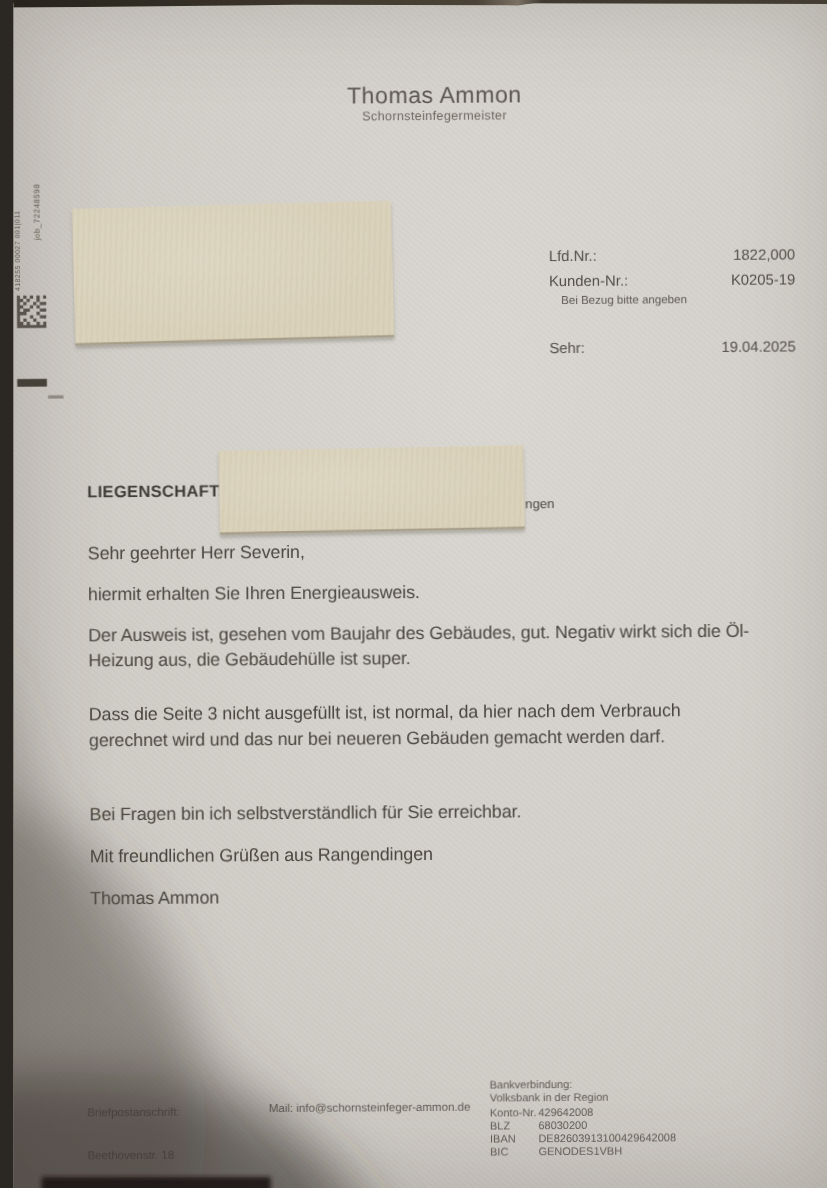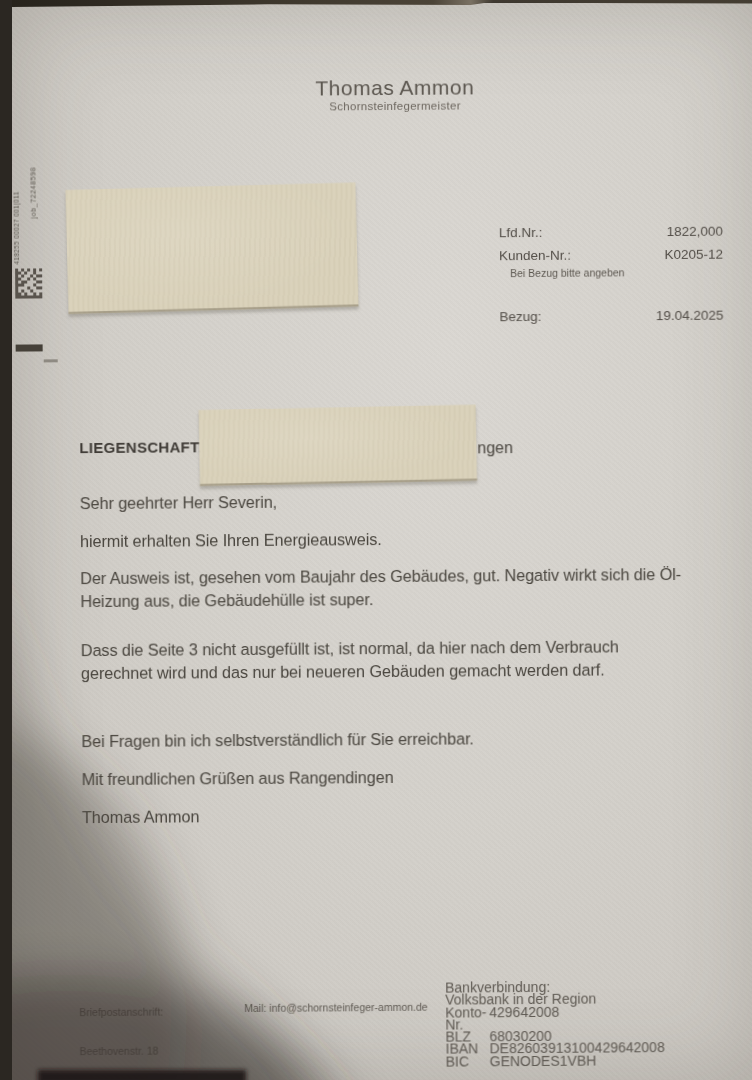--- a/index.html
+++ b/index.html
@@ -39,28 +39,28 @@
          box-shadow:0 3px 3px rgba(80,74,64,.28);}
   .patch1{position:absolute;left:57px;top:185px;width:290px;height:122px;transform:rotate(-1.1deg);}
   .patch2{position:absolute;left:188px;top:407px;width:277px;height:74px;transform:rotate(-0.7deg);}
   
   .refblock{position:absolute;left:489px;top:226px;width:224px;font-size:13.5px;color:#534e48;}
   .refrow{position:absolute;left:0;right:0;display:flex;justify-content:space-between;}
   .refnote{position:absolute;left:11px;top:42px;font-size:10.5px;color:#5d5851;}
   
   .subj-label{position:absolute;left:68px;top:437px;font-size:15px;font-weight:bold;
               letter-spacing:.3px;color:#3f3b36;}
-  .subj-suffix{position:absolute;left:466px;top:440px;font-size:16px;color:#4b4741;}
+  .subj-suffix{position:absolute;left:466px;top:452px;font-size:12px;color:#4b4741;}
   
   .bline{position:absolute;left:68px;font-size:16.3px;letter-spacing:-.1px;white-space:nowrap;color:#4a463f;}
   
   .fsmall{font-size:10.5px;line-height:13px;color:#5f5a53;white-space:pre;}
   .postal{position:absolute;left:64px;top:978px;}
   .maill{position:absolute;left:229px;top:1001px;}
-  .bank{position:absolute;left:430px;top:982px;font-size:14px;line-height:12.3px;color:#5f5a53;}
+  .bank{position:absolute;left:430px;top:982px;font-size:10px;line-height:12.3px;color:#5f5a53;}
   .bankrow{display:flex;}
   .bankrow .bl{width:44px;}
   
   .overlay{position:absolute;inset:0;pointer-events:none;}
 </style>
 </head>
 <body>
 
 <div class="photo">
 
@@ -83,25 +83,25 @@
 
     <div class="patch patch1"></div>
 
     <div class="refblock">
       <div class="refrow" style="top:0">
         <span>Lfd.Nr.:</span>
         <span>1822,000</span>
       </div>
       <div class="refrow" style="top:23px">
         <span>Kunden-Nr.:</span>
-        <span>K0205-12</span>
+        <span>K0205-19</span>
       </div>
       <div class="refnote">Bei Bezug bitte angeben</div>
       <div class="refrow" style="top:84px">
-        <span>Bezug:</span>
+        <span>Sehr:</span>
         <span>19.04.2025</span>
       </div>
     </div>
 
     <div class="subj-label">LIEGENSCHAFT:</div>
     <div class="patch patch2"></div>
     <div class="subj-suffix">ngen</div>
 
     <div class="bline" style="top:492px">Sehr geehrter Herr Severin,</div>
     <div class="bline" style="top:530px">hiermit erhalten Sie Ihren Energieausweis.</div>

